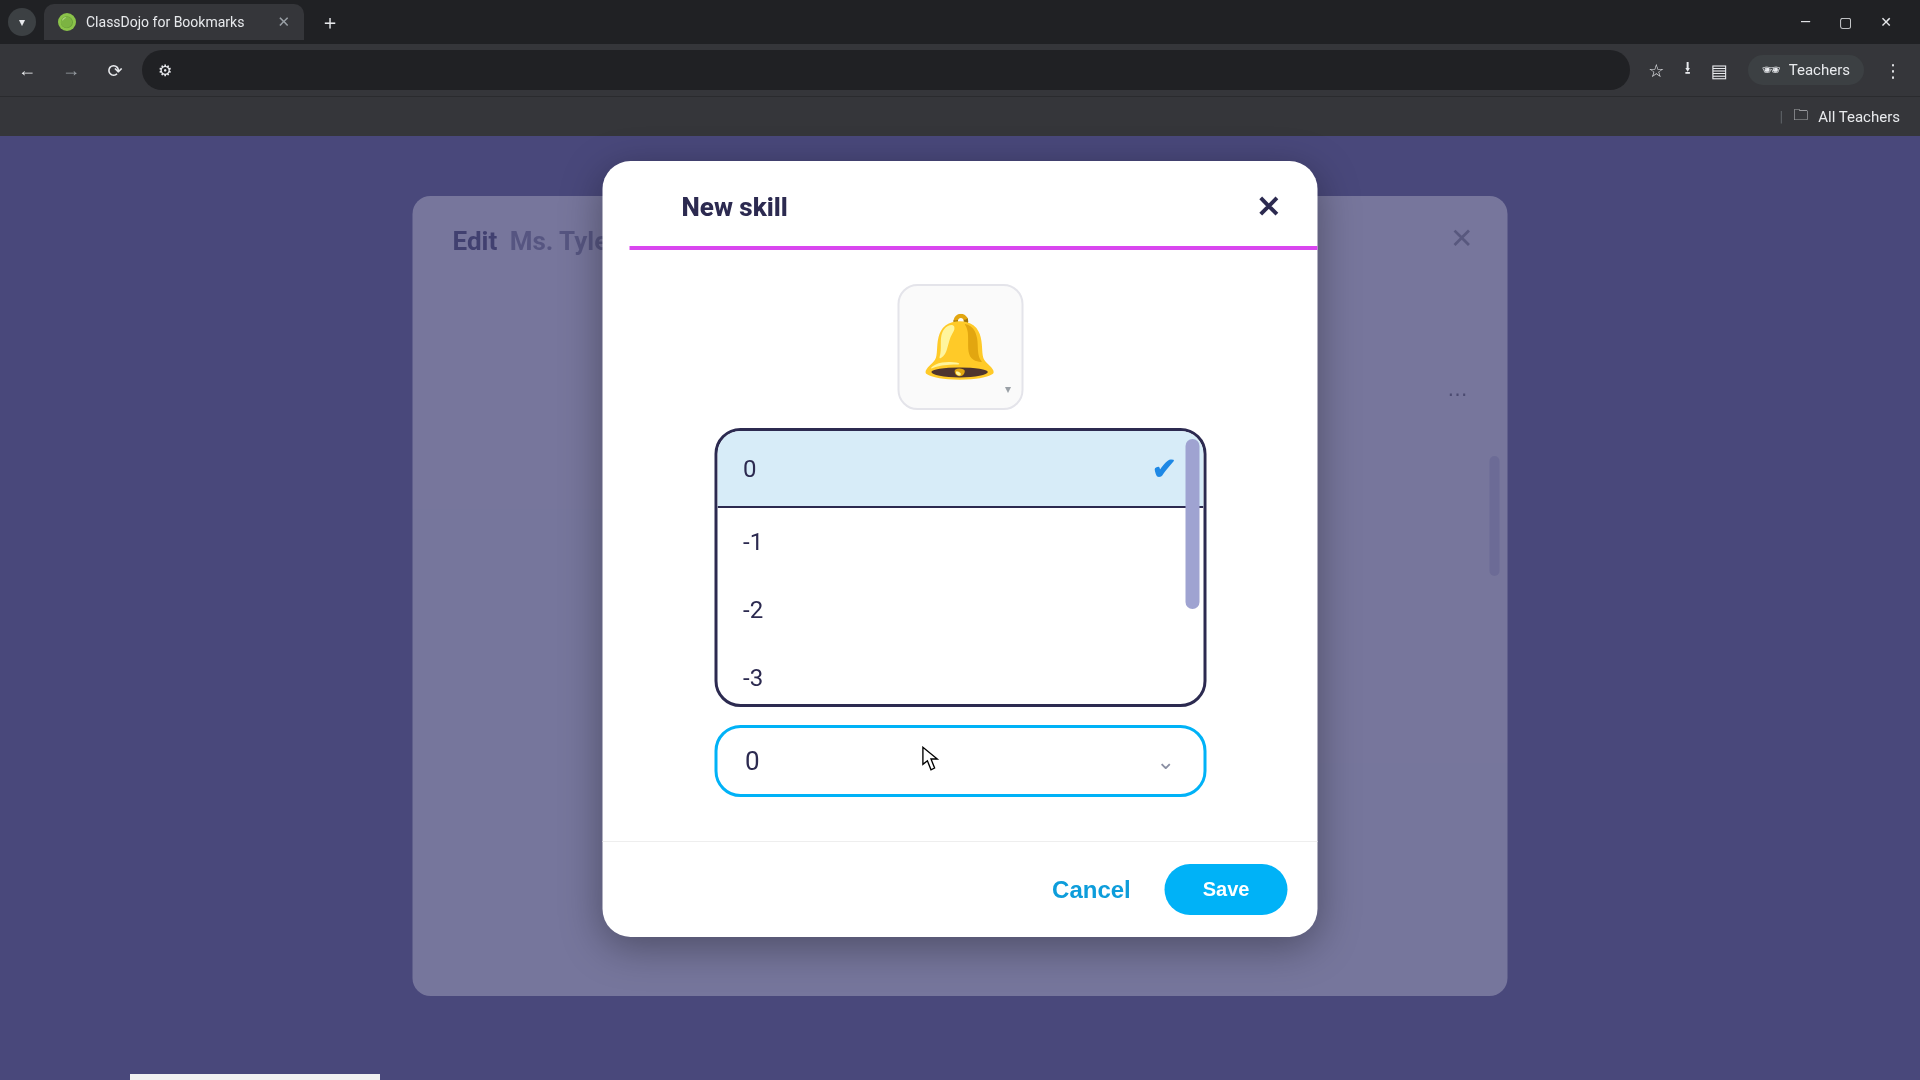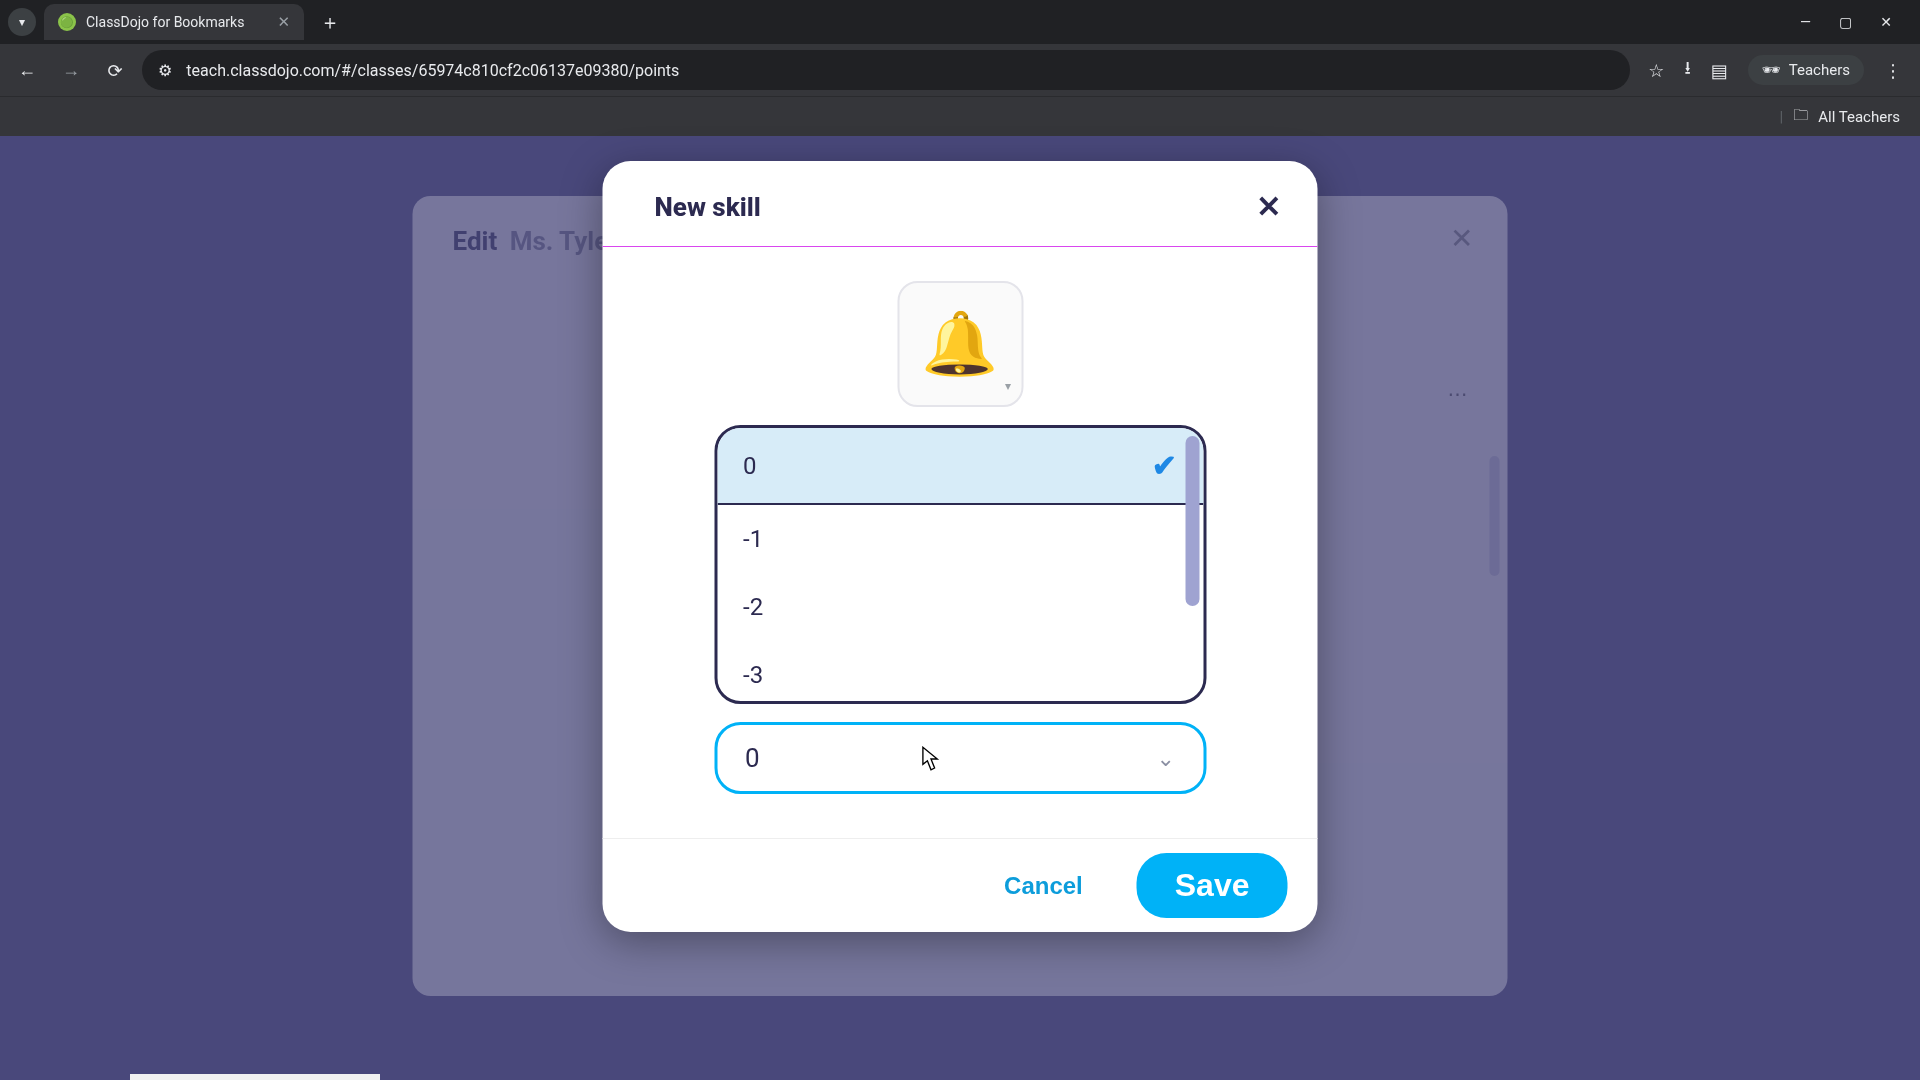--- a/index.html
+++ b/index.html
@@ -32,43 +32,43 @@
 
   
   .bg-modal { position:absolute; top:60px; left:50%; transform:translateX(-50%); width:1095px; height:800px; background:#fff; border-radius:18px; opacity:0.25; padding:30px 40px;}
   .bg-modal-title { font-size:26px; font-weight:700; color:#2c2a50;}
   .bg-modal-close { position:absolute; top:26px; right:34px; font-size:28px; color:#888;}
   .bg-modal-dots { position:absolute; top:186px; right:40px; font-size:20px; color:#555;}
   .bg-scroll { position:absolute; right:8px; top:260px; width:10px; height:120px; background:#b9b9d6; border-radius:5px; opacity:0.6;}
 
   
   .modal { position:absolute; top:25px; left:50%; transform:translateX(-50%); width:715px; background:#fff; border-radius:28px; box-shadow:0 10px 40px rgba(0,0,0,0.35); display:flex; flex-direction:column; overflow:visible;}
-  .modal-header { display:flex; align-items:center; justify-content:space-between; padding:28px 36px 22px 52px; border-bottom:1px solid #d946ef;}
+  .modal-header { display:flex; align-items:center; justify-content:space-between; padding:28px 36px 22px 52px; border-bottom:4px solid #d946ef;margin-left:27px;}
   .modal-title { font-size:26px; font-weight:800; color:#2c2a50;}
   .modal-close { font-size:30px; font-weight:900; color:#2c2a50; cursor:pointer;}
   .modal-body { padding:34px 52px 44px 52px; display:flex; flex-direction:column; align-items:center; position:relative;}
   .icon-picker { width:126px; height:126px; border:2px solid #e4e4ea; border-radius:20px; display:flex; align-items:center; justify-content:center; position:relative; background:#fafafa;}
   .icon-picker .caret { position:absolute; right:10px; bottom:12px; font-size:12px; color:#9aa0a6;}
   .bell { font-size:62px; line-height:1;}
 
   
   .listbox { margin-top:18px; width:492px; border:3px solid #2c2a50; border-radius:26px; background:#fff; overflow:hidden; position:relative;}
   .option { padding:20px 26px; font-size:24px; color:#2c2a50; display:flex; align-items:center; justify-content:space-between; cursor:pointer;}
   .option.selected { background:#d7ecf8; border-bottom:2px solid #2c2a50;}
   .check { color:#1e88e5; font-size:30px; font-weight:900;}
   .listbox-scroll { position:absolute; right:4px; top:8px; width:14px; height:170px; background:#9fa3d1; border-radius:8px;}
   .listbox .opt-last { border-bottom:none; padding-bottom:12px;}
 
   
   .points-select { margin-top:18px; width:492px; height:72px; border:3px solid #00b2f7; border-radius:26px; background:#fff; display:flex; align-items:center; justify-content:space-between; padding:0 28px; font-size:26px; color:#2c2a50;}
   .points-select .chev { color:#8a8fa3; font-size:22px;}
 
-  .modal-footer { border-top:1px solid #eee; padding:14px 30px; display:flex; justify-content:flex-end; gap:40px; align-items:center;}
+  .modal-footer { border-top:1px solid #eee; padding:22px 30px; display:flex; justify-content:flex-end; gap:20px; align-items:center;}
   .btn-cancel { color:#0d9ddb; font-size:24px; font-weight:700; background:none; border:none; cursor:pointer; padding:10px 14px;}
-  .btn-save { background:#00b2f7; color:#fff; font-size:32px; font-weight:800; border:none; border-radius:30px; padding:14px 38px; cursor:pointer;}
+  .btn-save { background:#00b2f7; color:#fff; font-size:20px; font-weight:800; border:none; border-radius:30px; padding:14px 38px; cursor:pointer;}
 
   
   .cursor { position:absolute; width:18px; height:26px; pointer-events:none;}
   .cursor svg { width:100%; height:100%; }
 
   
   .taskbar-sliver { position:absolute; bottom:0; left:130px; width:250px; height:6px; background:#f2f2f2;}
 </style>
 </head>
 <body>
@@ -87,21 +87,20 @@
       <span>▢</span>
       <span>✕</span>
     </div>
   </div>
   <div class="omnibox-row">
     <div class="nav-btn enabled">←</div>
     <div class="nav-btn">→</div>
     <div class="nav-btn enabled">⟳</div>
     <div class="omnibox">
       <span class="tune">⚙</span>
-      <span>teach.classdojo.com/#/classes/65974c810cf2c06137e09380/points</span>
     </div>
     <div class="right-icons">
       <span>☆</span>
       <span>⭳</span>
       <span>▤</span>
       <div class="incognito-chip">
         <span>🕶</span>
         <span>Teachers</span>
       </div>
       <span>⋮</span>

